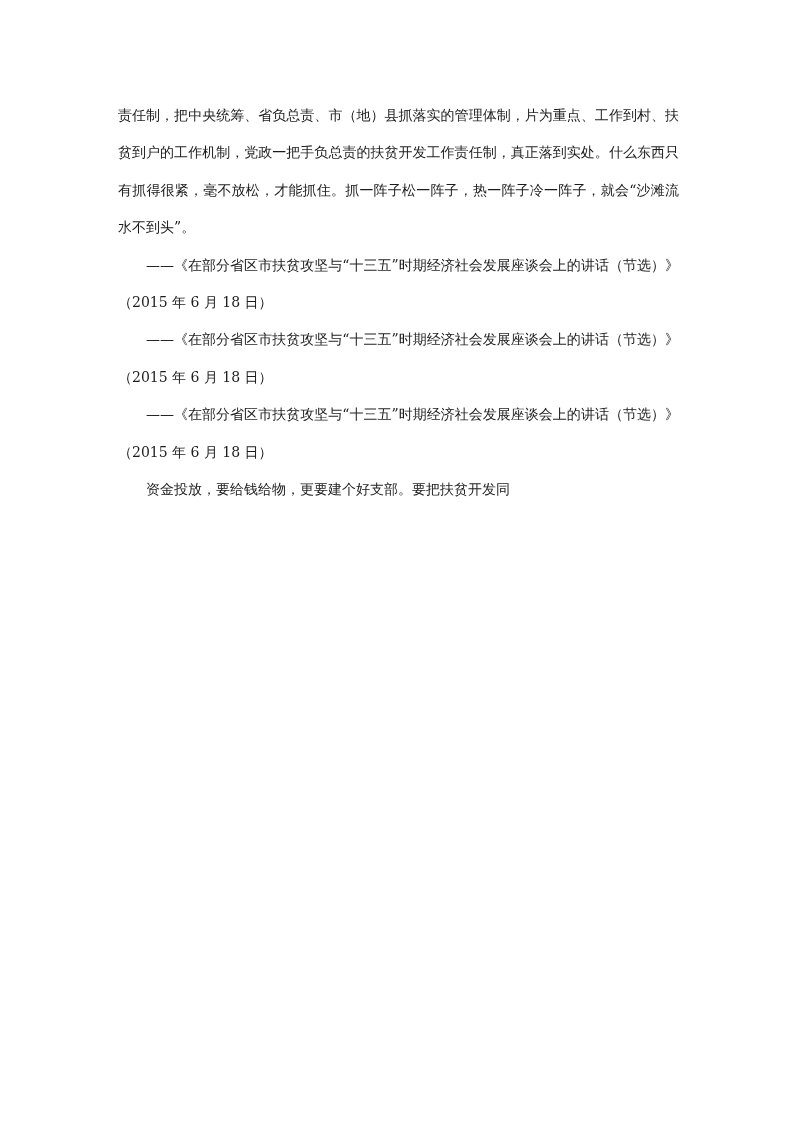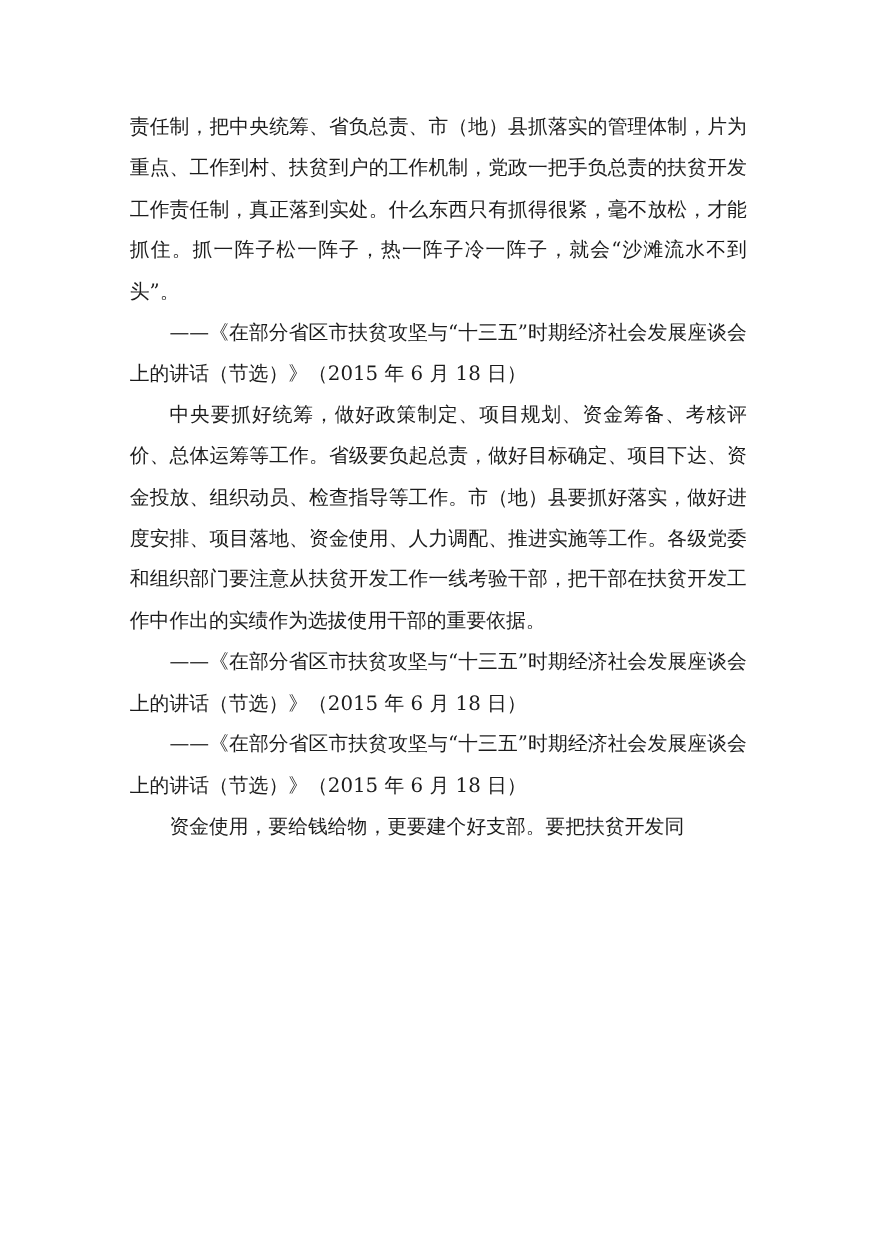--- a/index.html
+++ b/index.html
@@ -14,21 +14,21 @@
     background: #ffffff;
     overflow: hidden;
   }
   .text-column {
     position: absolute;
     left: 118px;
     top: 97px;
     width: 561px;
     color: #1c1c1c;
     font-family: "DejaVu Serif", "Liberation Serif", serif;
-    font-size: 18px;
+    font-size: 14px;
     line-height: 37.4px;
     text-align: justify;
     text-justify: inter-character;
   }
   .text-column p {
     margin: 0;
     padding: 0;
     text-indent: 2em;
     word-break: break-all;
   }
@@ -39,18 +39,17 @@
     
   }
 </style>
 </head>
 <body>
 
 <div class="page">
   <div class="text-column">
     <p class="body no-indent">责任制，把中央统筹、省负总责、市（地）县抓落实的管理体制，片为重点、工作到村、扶贫到户的工作机制，党政一把手负总责的扶贫开发工作责任制，真正落到实处。什么东西只有抓得很紧，毫不放松，才能抓住。抓一阵子松一阵子，热一阵子冷一阵子，就会“沙滩流水不到头”。</p>
     <p class="citation">——《在部分省区市扶贫攻坚与“十三五”时期经济社会发展座谈会上的讲话（节选）》（2015 年 6 月 18 日）</p>
-    <p class="body">中央要抓好统筹，做好政策制定、项目规划、资金筹备、考核评价、总体运筹等工作。省级要负起总责，做好目标确定、项目下达、资金投放、组织动员、检查指导等工作。市（地）县要抓好落实，做好进度安排、项目落地、资金使用、人力调配、推进实施等工作。各级党委和组织部门要注意从扶贫开发工作一线考验干部，把干部在扶贫开发工作中作出的实绩作为选拔使用干部的重要依据。</p>
     <p class="citation">——《在部分省区市扶贫攻坚与“十三五”时期经济社会发展座谈会上的讲话（节选）》（2015 年 6 月 18 日）</p>
     <p class="citation">——《在部分省区市扶贫攻坚与“十三五”时期经济社会发展座谈会上的讲话（节选）》（2015 年 6 月 18 日）</p>
-    <p class="body">资金使用，要给钱给物，更要建个好支部。要把扶贫开发同</p>
+    <p class="body">资金投放，要给钱给物，更要建个好支部。要把扶贫开发同</p>
   </div>
 </div>
 
 </body></html>

